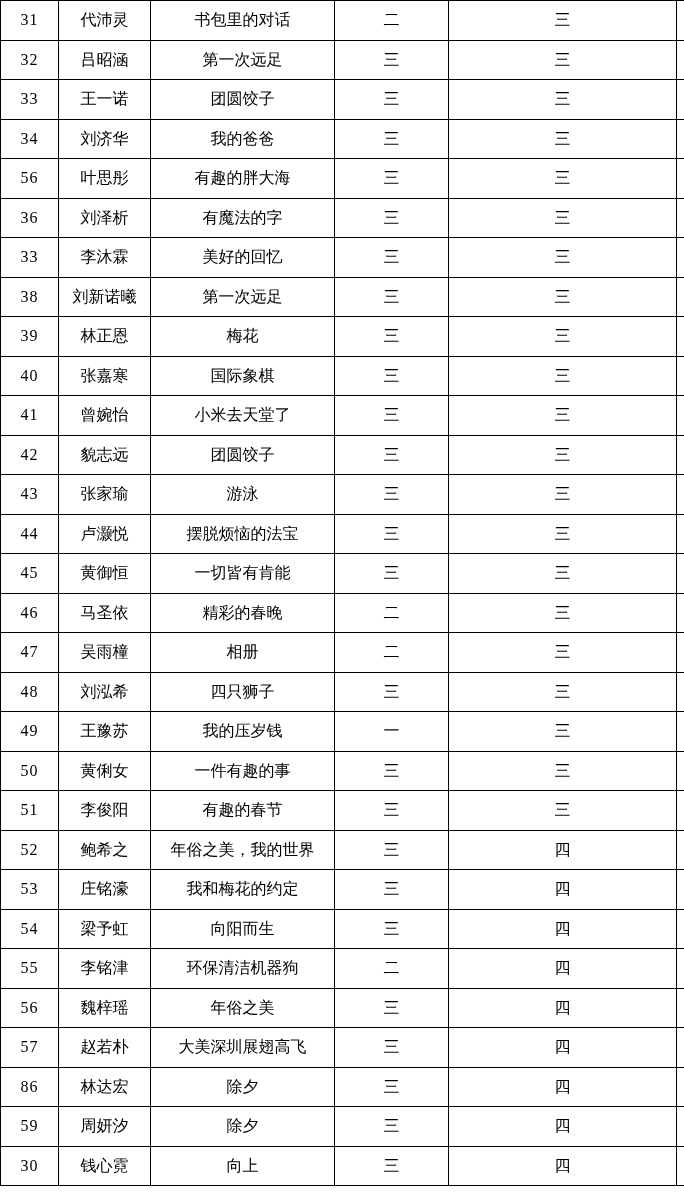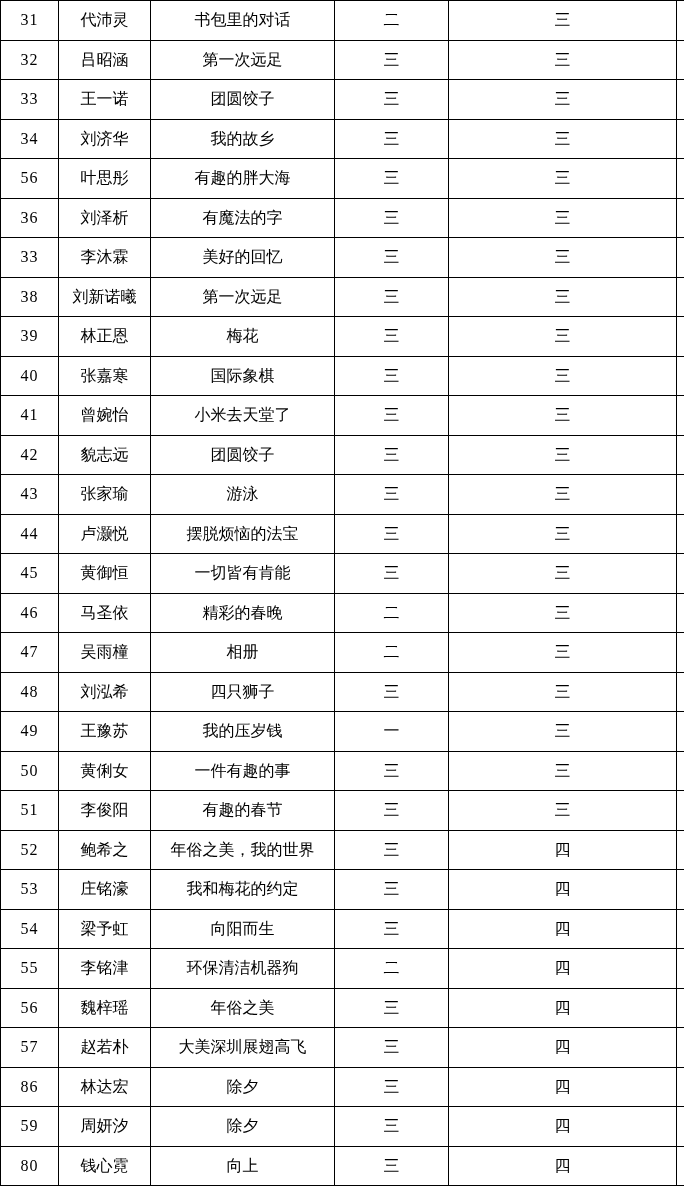--- a/index.html
+++ b/index.html
@@ -76,21 +76,21 @@
           <td class="c-no">33</td>
           <td class="c-name">王一诺</td>
           <td class="c-title">团圆饺子</td>
           <td class="c-g1">三</td>
           <td class="c-g2">三</td>
           <td class="c-cut"></td>
         </tr>
         <tr>
           <td class="c-no">34</td>
           <td class="c-name">刘济华</td>
-          <td class="c-title">我的故乡</td>
+          <td class="c-title">我的爸爸</td>
           <td class="c-g1">三</td>
           <td class="c-g2">三</td>
           <td class="c-cut"></td>
         </tr>
         <tr>
           <td class="c-no">56</td>
           <td class="c-name">叶思彤</td>
           <td class="c-title">有趣的胖大海</td>
           <td class="c-g1">三</td>
           <td class="c-g2">三</td>
@@ -282,21 +282,21 @@
         </tr>
         <tr>
           <td class="c-no">59</td>
           <td class="c-name">周妍汐</td>
           <td class="c-title">除夕</td>
           <td class="c-g1">三</td>
           <td class="c-g2">四</td>
           <td class="c-cut"></td>
         </tr>
         <tr>
-          <td class="c-no">80</td>
+          <td class="c-no">30</td>
           <td class="c-name">钱心霓</td>
           <td class="c-title">向上</td>
           <td class="c-g1">三</td>
           <td class="c-g2">四</td>
           <td class="c-cut"></td>
         </tr>
       </tbody>
   </table>
 </div>
 

